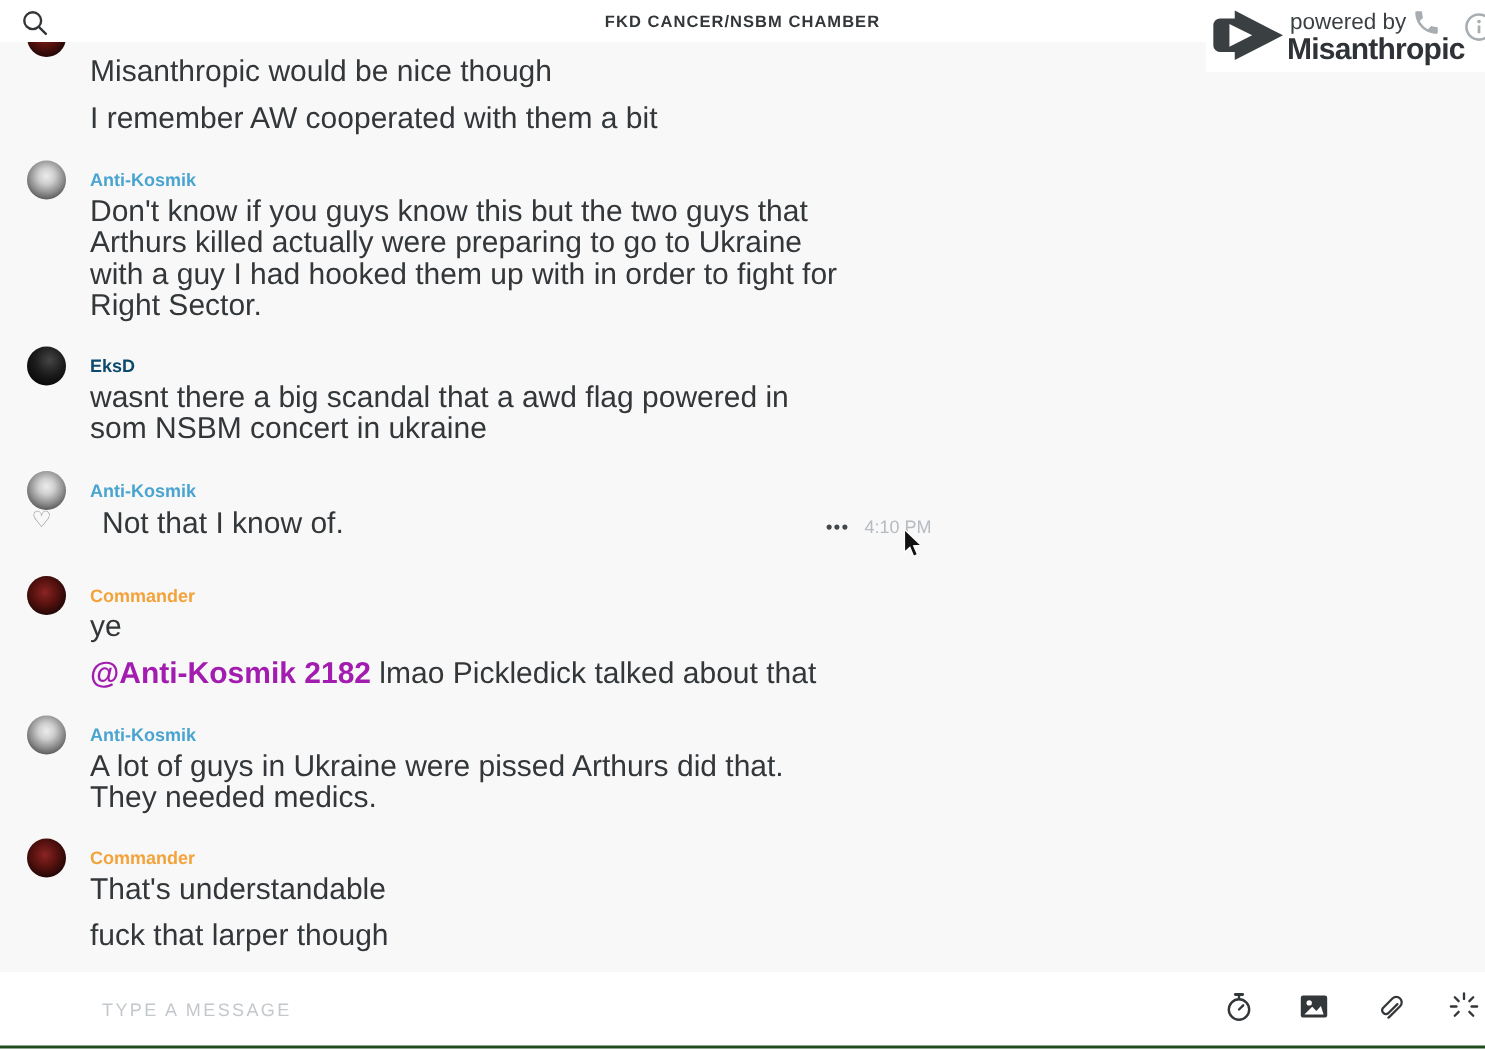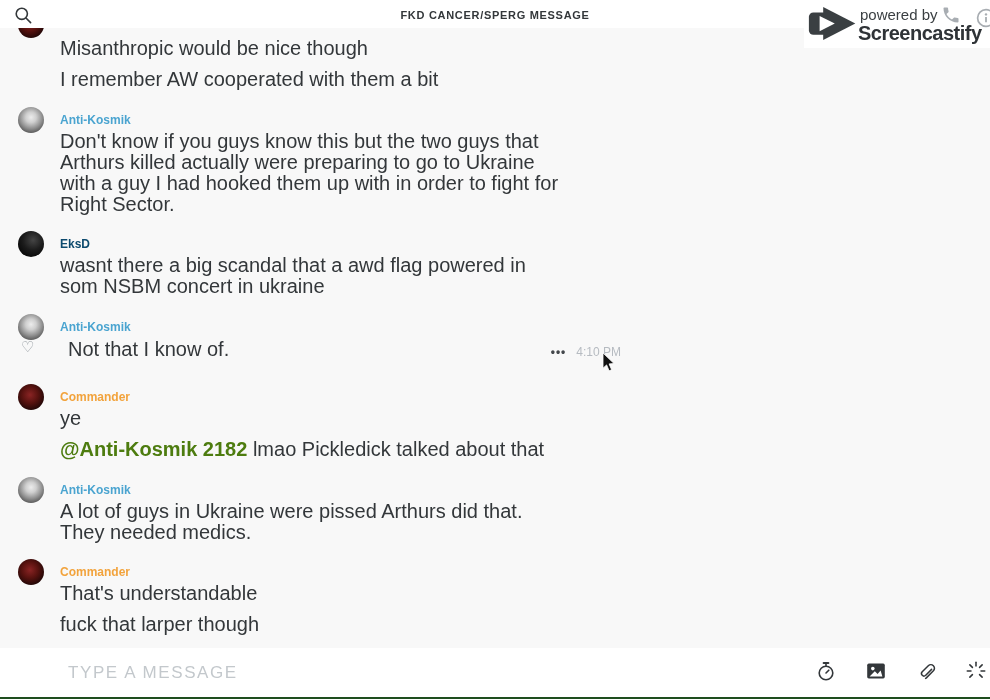--- a/index.html
+++ b/index.html
@@ -30,34 +30,34 @@
   .n-red    { color:#0c4a6e; }
   .n-orange { color:#f2a33c; }
   .msgs p { margin:10px 0 0 0; font-size:20px; line-height:21px; color:#33373a; max-width:500px; }
   .group.with-header .msgs p:first-child, .group.with-header .msgs .row:first-child { margin-top:1px; }
   .row { display:flex; width:561px; margin-top:1px; align-items:baseline; justify-content:space-between; }
   .row p { margin:8px; }
   .meta { display:flex; align-items:center; gap:10px; white-space:nowrap; }
   .dots { font-size:12px; font-weight:bold; letter-spacing:1px; color:#43474b; cursor:pointer; }
   .time { font-size:12px; color:#b6bbc1; }
   .reaction { position:absolute; left:21px; top:25px; font-size:15px; line-height:15px; color:#8f969c; cursor:pointer; }
-  .mention { color:#4d7c0f; font-weight:bold; cursor:pointer; }
+  .mention { color:#a21caf; font-weight:bold; cursor:pointer; }
 
   
   .watermark { position:absolute; top:0; right:0; width:186px; height:48px; background:#ffffff; z-index:20; overflow:hidden; }
   .wm-logo { position:absolute; left:4px; top:4px; }
   .wm-powered { position:absolute; left:56px; top:6px; font-size:15px; color:#3a3f42; }
   .wm-brand { position:absolute; left:54px; top:22px; font-size:20px; font-weight:bold; letter-spacing:-.5px; color:#2f3337; }
   .call-btn { position:absolute; left:136px; top:5px; width:22px; height:22px; border:none; background:transparent; padding:0; cursor:pointer; }
   .info-btn { position:absolute; left:171px; top:7px; width:22px; height:22px; border:none; background:transparent; padding:0; cursor:pointer; }
 
   
   .composer { position:absolute; left:0; right:0; bottom:3px; height:49px; background:#ffffff; display:flex; align-items:center; z-index:4; }
   .composer-input { flex:1; margin-left:68px; height:30px; display:flex; align-items:center; cursor:text; }
-  .placeholder { font-size:17px; letter-spacing:1.6px; color:#c3c8cc; }
+  .placeholder { font-size:12px; letter-spacing:1.6px; color:#c3c8cc; }
   .cbtns { display:flex; align-items:center; padding-right:2px; }
   .icon-btn { width:24px; height:24px; margin-left:26px; border:none; background:transparent; padding:0; cursor:pointer;
               display:flex; align-items:center; justify-content:center; }
   .greenline { position:absolute; left:0; right:0; bottom:1px; height:2px; background:#1e4d1e; z-index:6; }
 
   .cursor { position:absolute; left:602px; top:353px; z-index:30; pointer-events:none; }
 </style>
 </head>
 <body>
 
@@ -65,21 +65,21 @@
 
   <header class="topbar">
     <button class="search-btn">
       <span>
         <svg width="19" height="19" viewBox="0 0 19 19">
           <circle cx="7.8" cy="7.8" r="5.6" fill="none" stroke="#33373a" stroke-width="1.6"></circle>
           <line x1="12.2" y1="12.2" x2="16.6" y2="16.6" stroke="#33373a" stroke-width="1.6" stroke-linecap="round"></line>
         </svg>
       </span>
     </button>
-    <div class="topbar-title">FKD CANCER/SPERG MESSAGE</div>
+    <div class="topbar-title">FKD CANCER/NSBM CHAMBER</div>
   </header>
 
   <div class="partial-avatar"></div>
 
   <main class="chat">
 
     <section class="group no-header">
       <div class="msgs">
         <p>Misanthropic would be nice though</p>
         <p>I remember AW cooperated with them a bit</p>
@@ -155,21 +155,21 @@
 
   <div class="watermark">
     <span class="wm-logo">
       <svg width="50" height="40" viewBox="0 0 56 44">
         <rect x="1" y="9" width="21" height="25" rx="5" fill="#3a3f42"></rect>
         <path d="M17 3 L53 21.5 L17 40 Z" fill="#3a3f42"></path>
         <path d="M13 13 L30 21.5 L13 30 Z" fill="#ffffff"></path>
       </svg>
     </span>
     <span class="wm-powered">powered by</span>
-    <span class="wm-brand">Screencastify</span>
+    <span class="wm-brand">Misanthropic</span>
     <button class="call-btn">
       <span>
         <svg width="20" height="20" viewBox="0 0 24 24">
           <path fill="#a8adb2" d="M6.6 10.8c1.4 2.8 3.8 5.1 6.6 6.6l2.2-2.2c.3-.3.7-.4 1-.2 1.1.4 2.3.6 3.6.6.6 0 1 .4 1 1V20c0 .6-.4 1-1 1C10.6 21 3 13.4 3 4c0-.6.4-1 1-1h3.5c.6 0 1 .4 1 1 0 1.2.2 2.4.6 3.6.1.3 0 .7-.2 1l-2.3 2.2z"></path>
         </svg>
       </span>
     </button>
     <button class="info-btn">
       <span>
         <svg width="22" height="22" viewBox="0 0 22 22">

